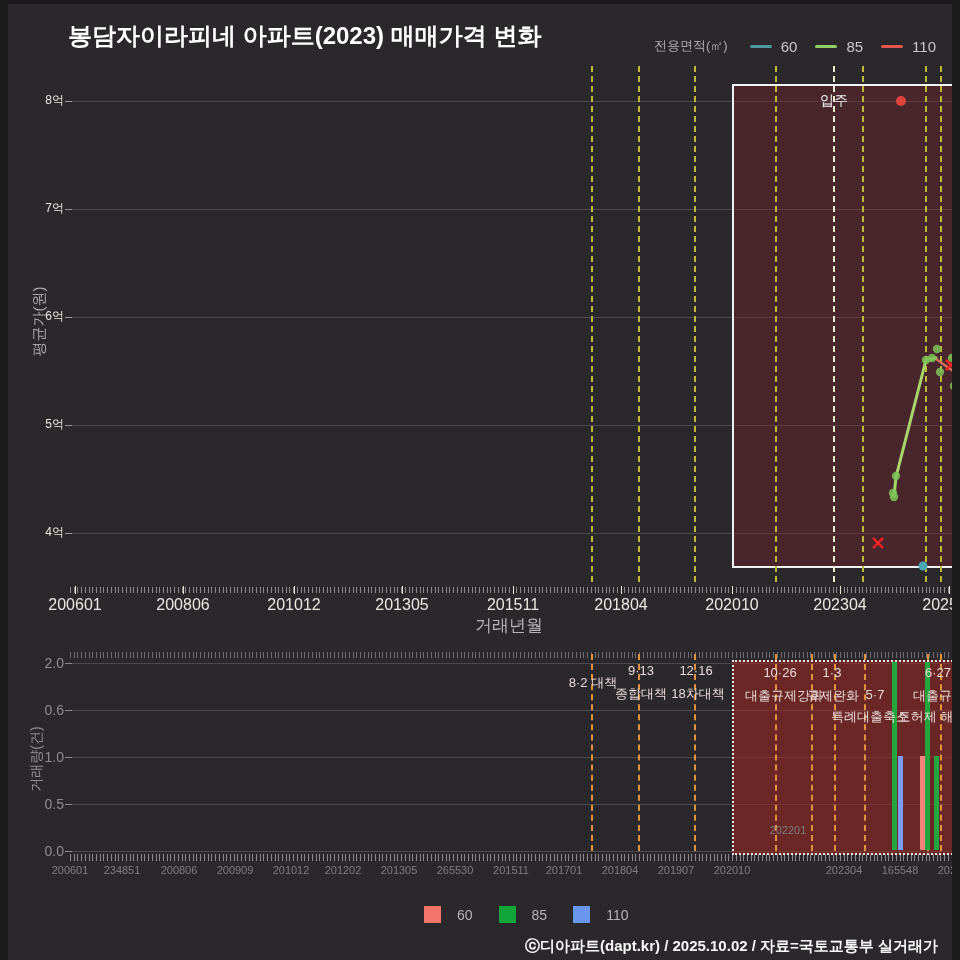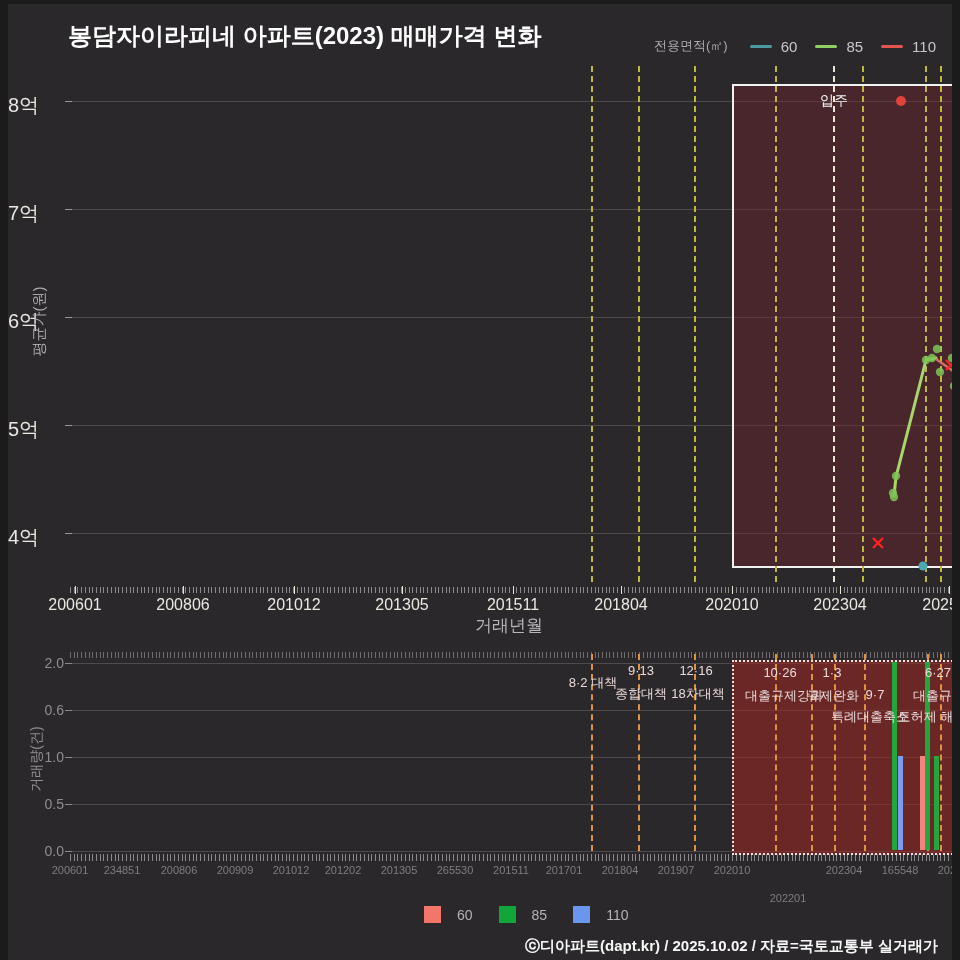--- a/index.html
+++ b/index.html
@@ -7,21 +7,21 @@
     position:relative;width:944px;height:960px;margin:4px auto;
     background:#2a282b;overflow:hidden;
     font-family:"Liberation Sans","DejaVu Sans",sans-serif;
     -webkit-font-smoothing:antialiased;
   }
   .abs{position:absolute;}
   .page-title{left:60px;top:16px;font-size:24px;font-weight:bold;color:#ffffff;letter-spacing:0;}
   .footer{right:14px;bottom:8px;font-size:15px;font-weight:bold;color:#f7f7f7;}
   .axis-title-x{color:#b7b5b7;font-size:17px;}
   .axis-title-y{color:#a8a6a8;font-size:15px;transform:rotate(-90deg);transform-origin:center;white-space:nowrap;}
-  .ytick-label-top{color:#e9e7e0;font-size:20px;text-align:left;width:56px;}
+  .ytick-label-top{color:#e9e7e0;font-size:12px;text-align:right;width:56px;}
   .ytick-label-bot{color:#8f8d8f;font-size:14px;text-align:right;width:56px;}
   .xtick-label-top{color:#e9e7e0;font-size:16px;transform:translateX(-50%);white-space:nowrap;}
   .xtick-label-bot{color:#7f7d7f;font-size:11px;transform:translateX(-50%);white-space:nowrap;}
   .gridline{height:1px;background:#4c4a4c;}
   .tickstub{height:1px;background:#8a888a;}
   .tick-strip{height:6px;background:repeating-linear-gradient(to right,#8c8a8c 0 1px,transparent 1px 3.72px);}
   .major-tick{width:1px;background:#e8e6d8;}
   .vline{width:0;}
   .vline-top{border-left:2px dashed #bdb93a;}
   .vline-bot{border-left:2px dashed #df9340;}
@@ -165,39 +165,39 @@
       <div class="abs bar" style="left: 945px; top: 658px; height: 188px; background: rgb(35, 166, 62);"></div>
       <div class="abs annot" style="left: 585px; top: 670px;">8·2 대책</div>
       <div class="abs annot" style="left: 633px; top: 659px;">9·13</div>
       <div class="abs annot" style="left: 633px; top: 681px;">종합대책</div>
       <div class="abs annot" style="left: 688px; top: 659px;">12·16</div>
       <div class="abs annot" style="left: 690px; top: 681px;">18차대책</div>
       <div class="abs annot" style="left: 772px; top: 661px;">10·26</div>
       <div class="abs annot" style="left: 776px; top: 683px;">대출규제강화</div>
       <div class="abs annot" style="left: 824px; top: 661px;">1·3</div>
       <div class="abs annot" style="left: 825px; top: 683px;">규제완화</div>
-      <div class="abs annot" style="left: 867px; top: 683px;">9·7</div>
+      <div class="abs annot" style="left: 867px; top: 683px;">5·7</div>
       <div class="abs annot" style="left: 862px; top: 704px;">특례대출축소</div>
       <div class="abs annot" style="left: 924px; top: 704px;">토허제 해제</div>
       <div class="abs annot" style="left: 930px; top: 661px;">6·27</div>
       <div class="abs annot" style="left: 931px; top: 683px;">대출규제</div>
       <div class="abs xtick-label-bot" style="left: 62px; top: 860px;">200601</div>
       <div class="abs xtick-label-bot" style="left: 114px; top: 860px;">234851</div>
       <div class="abs xtick-label-bot" style="left: 171px; top: 860px;">200806</div>
       <div class="abs xtick-label-bot" style="left: 227px; top: 860px;">200909</div>
       <div class="abs xtick-label-bot" style="left: 283px; top: 860px;">201012</div>
       <div class="abs xtick-label-bot" style="left: 335px; top: 860px;">201202</div>
       <div class="abs xtick-label-bot" style="left: 391px; top: 860px;">201305</div>
       <div class="abs xtick-label-bot" style="left: 447px; top: 860px;">265530</div>
       <div class="abs xtick-label-bot" style="left: 503px; top: 860px;">201511</div>
       <div class="abs xtick-label-bot" style="left: 556px; top: 860px;">201701</div>
       <div class="abs xtick-label-bot" style="left: 612px; top: 860px;">201804</div>
       <div class="abs xtick-label-bot" style="left: 668px; top: 860px;">201907</div>
       <div class="abs xtick-label-bot" style="left: 724px; top: 860px;">202010</div>
-      <div class="abs xtick-label-bot" style="left: 780px; top: 888px;">202201</div>
+      <div class="abs xtick-label-bot" style="left: 780px; top: 820px;">202201</div>
       <div class="abs xtick-label-bot" style="left: 836px; top: 860px;">202304</div>
       <div class="abs xtick-label-bot" style="left: 892px; top: 860px;">165548</div>
       <div class="abs xtick-label-bot" style="left: 948px; top: 860px;">202510</div>
       <div class="abs axis-title-y" style="left: -16px; top: 746px; width: 90px; text-align: center; font-size: 14px; color: rgb(143, 141, 143);">거래량(건)</div>
     </div>
 
   <div class="abs legend-bottom" style="left:416px;top:902px;">
       <span class="lg-item">
         <span class="lg-swatch" style="background: rgb(244, 118, 107);"></span>
         <span class="lg-text">60</span>

